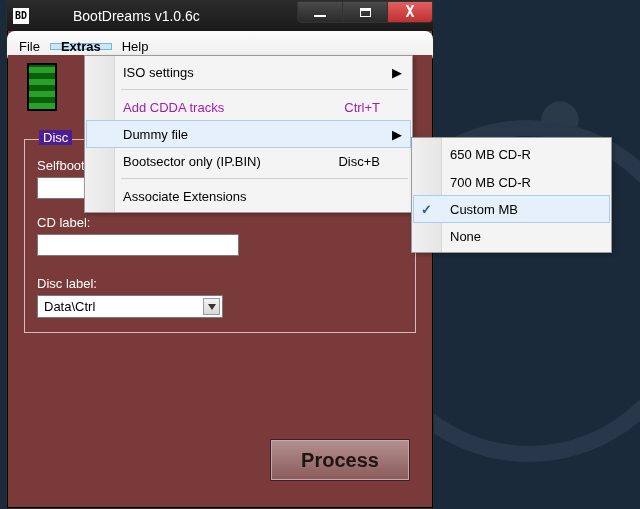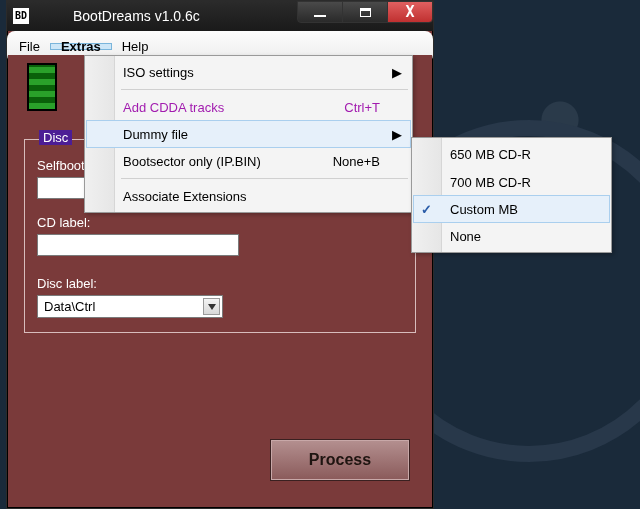--- a/index.html
+++ b/index.html
@@ -160,21 +160,21 @@
 
   .process-btn {
     position: absolute;
     right: 22px; bottom: 26px;
     width: 140px; height: 42px;
     background: linear-gradient(#b49090,#8a5a5a);
     border: 1px solid #3a2020;
     box-shadow: inset 0 0 0 1px #c8a8a8;
     color: #1e1410;
     font-weight: bold;
-    font-size: 16px;
+    font-size: 20px;
     display: flex; align-items: center; justify-content: center;
   }
 
   
   .dropdown {
     position: absolute;
     background: #f4f4f4;
     border: 1px solid #9a9a9a;
     box-shadow: 2px 2px 4px rgba(0,0,0,0.25);
     z-index: 50;
@@ -288,21 +288,21 @@
   </div>
 
   <div class="dd-row hover">
     <span>Dummy file</span>
     <span class="sub-arrow">▶</span>
   </div>
 
 
   <div class="dd-row">
     <span>Bootsector only (IP.BIN)</span>
-    <span class="shortcut">None+B</span>
+    <span class="shortcut">Disc+B</span>
   </div>
   <div class="dd-sep"></div>
 
   <div class="dd-row">
     <span>Associate Extensions</span>
   </div>
 </div>
 
 <div id="dummy-submenu" class="dropdown">
   <div class="gutter"></div>

